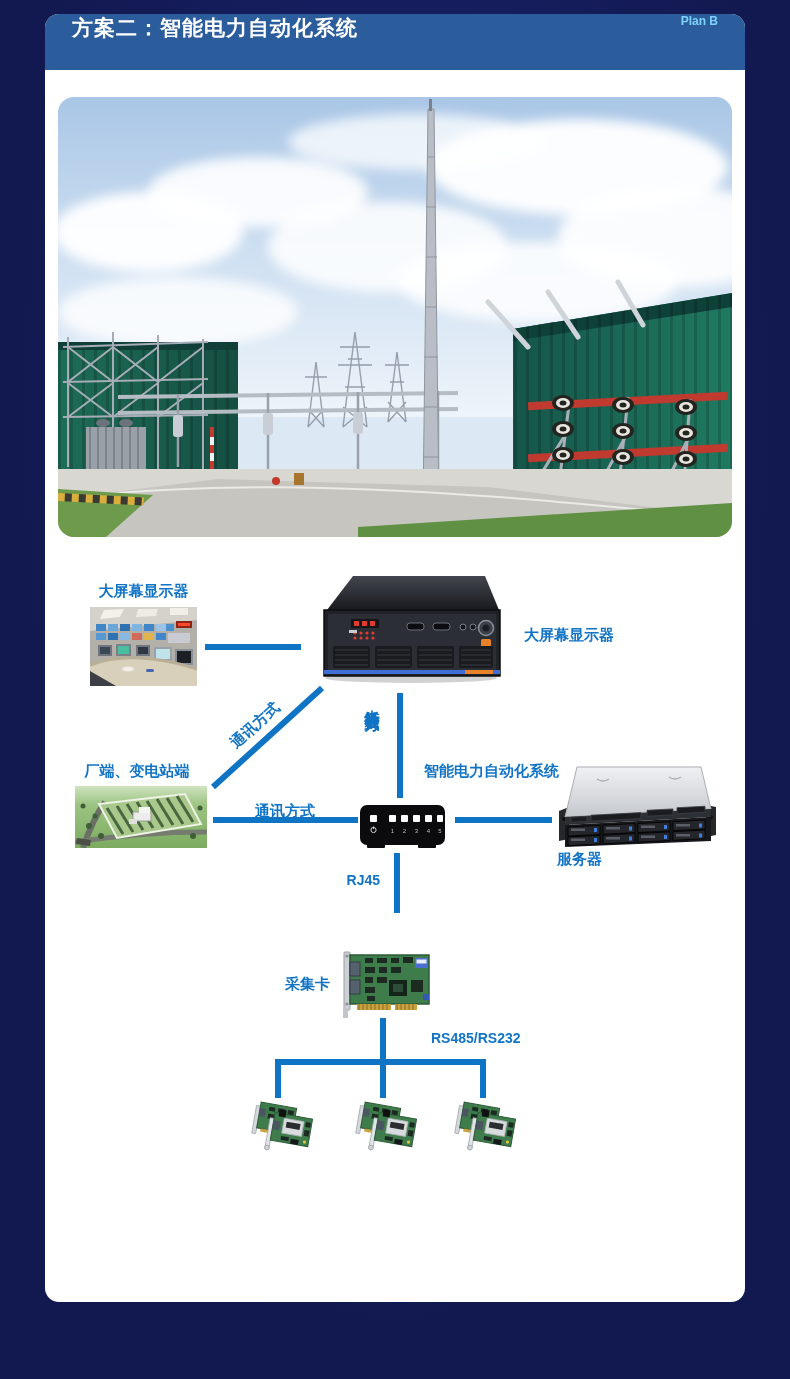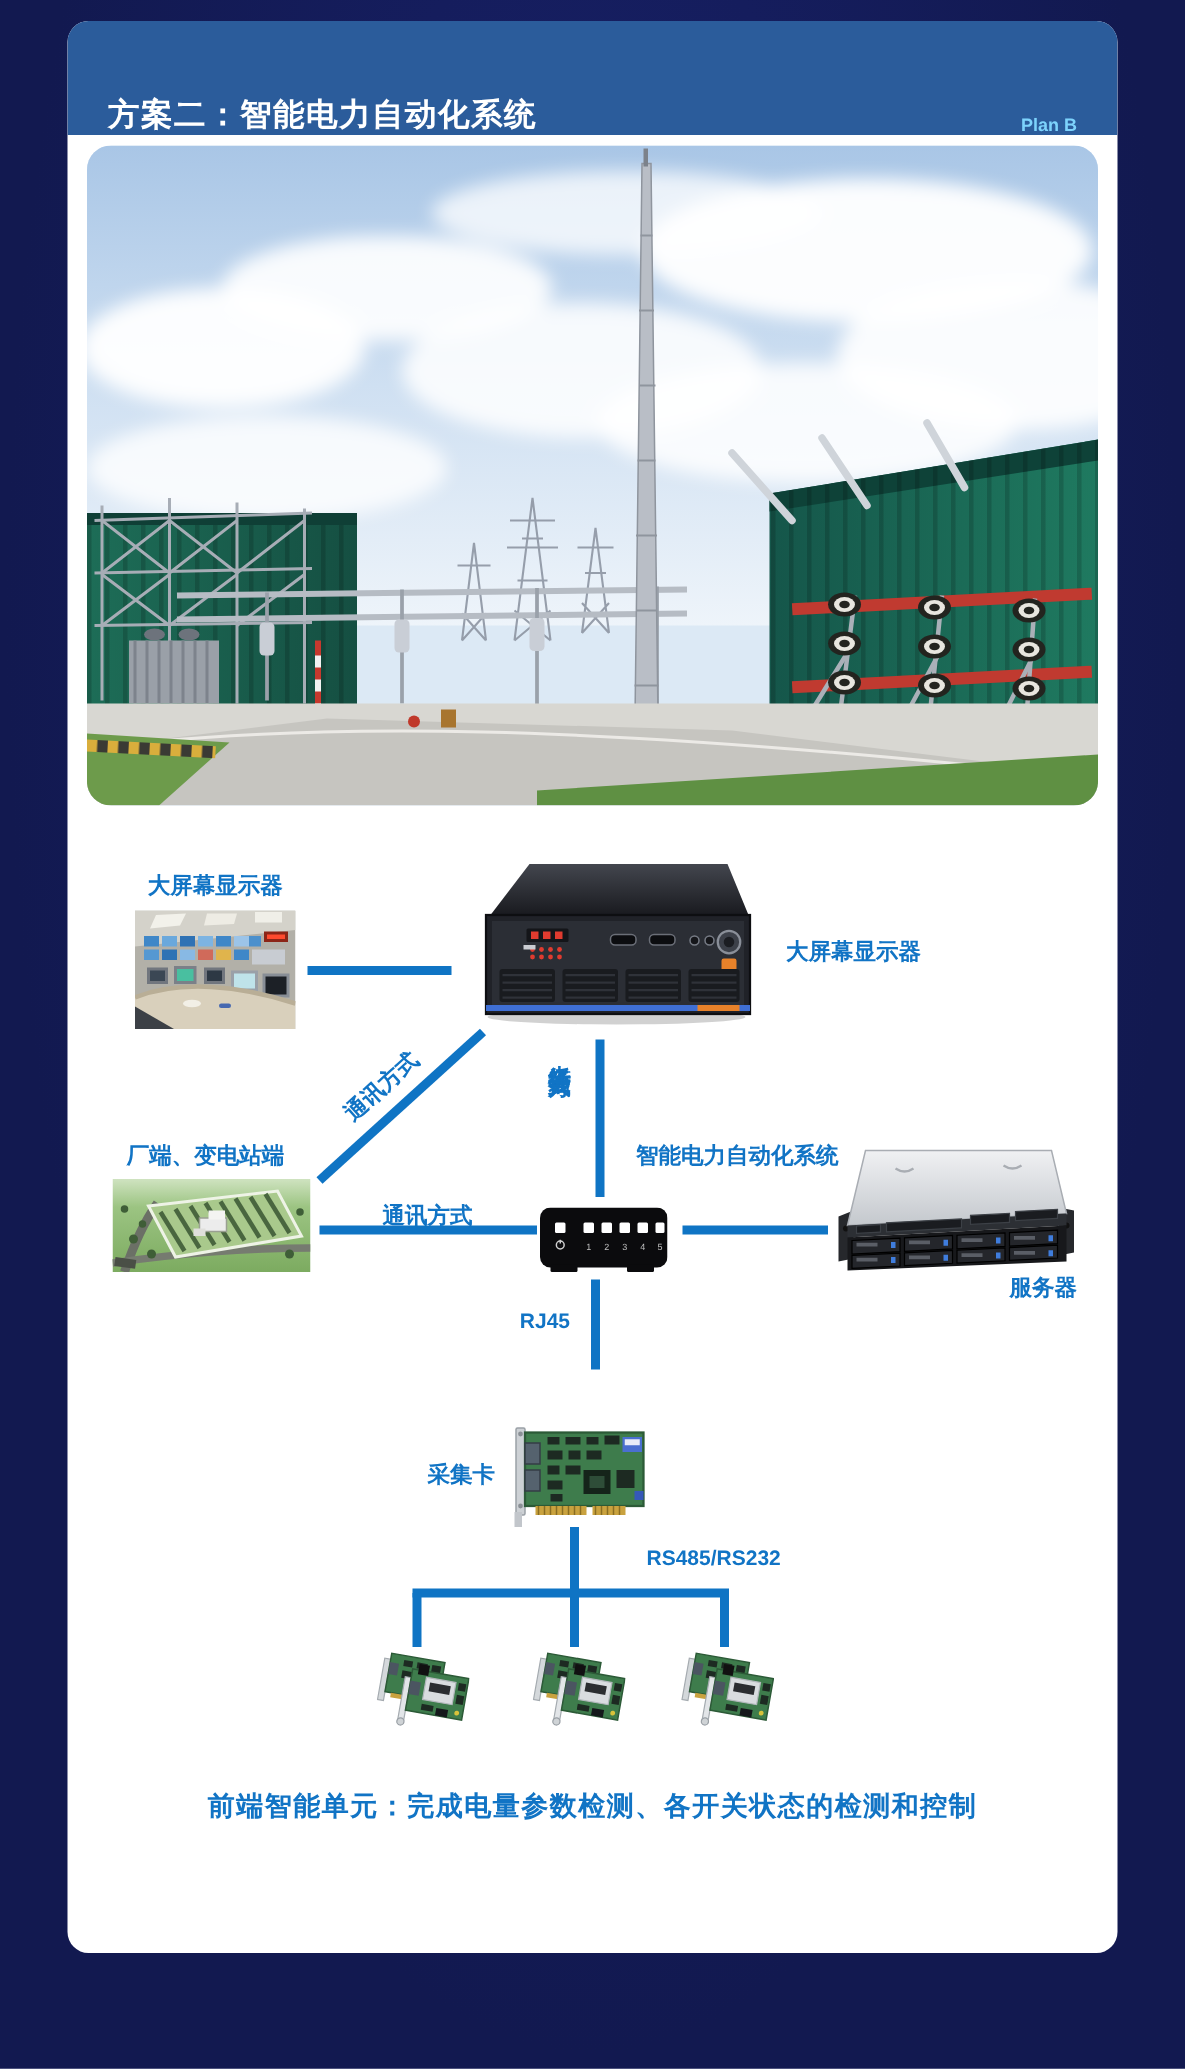--- a/index.html
+++ b/index.html
@@ -9,22 +9,22 @@
     background:#141b5a;
     background-image: radial-gradient(ellipse at 50% 30%, #18216a 0%, #121950 70%);
     font-family:"Liberation Sans","DejaVu Sans",sans-serif;
     position:relative; overflow:hidden;
   }
   .card{
     position:absolute; left:45px; top:14px; width:700px; height:1288px;
     background:#ffffff; border-radius:14px; overflow:hidden;
   }
   .header-band{
-    position:absolute; left:0; top:0; width:700px; height:76px;
-    background:#2b5c9b; display:flex; align-items:flex-end;
+    position:absolute; left:0; top:0; width:700px; height:56px;
+    background:#2b5c9b; display:flex; align-items:flex-start;
     justify-content:space-between; padding:0 27px;
   }
   .header-band .title{ color:#ffffff; font-size:21px; font-weight:bold; letter-spacing:1px;}
   .header-band .plan{ color:#7dd3fc; font-size:12px; font-weight:bold;}
   .hero{
     position:absolute; left:13px; top:83px; width:674px; height:440px;
     border-radius:16px; overflow:hidden; background:#dce9f5;
   }
   .hero svg{ display:block; }
   .lines-layer{ position:absolute; left:0; top:0; width:700px; height:1288px; pointer-events:none; }
@@ -39,21 +39,21 @@
   .lbl-comm-diag{
     left:160px; top:702px; width:100px; text-align:center;
     transform:rotate(-42deg);
   }
   .lbl-fiber{
     left:318px; top:684px; height:112px;
     writing-mode:vertical-rl; text-orientation:upright; letter-spacing:1px;
   }
   .lbl-ipc{ left:379px; top:748px; }
   .lbl-comm-horiz{ left:190px; top:788px; width:100px; text-align:center; }
-  .lbl-server{ left:512px; top:836px; width:161px; text-align:right; }
+  .lbl-server{ left:512px; top:836px; width:161px; text-align:left; }
   .lbl-rj45{ left:250px; top:858px; width:85px; text-align:right; }
   .lbl-capture{ left:240px; top:961px; }
   .lbl-rs485{ left:353px; top:1016px;margin-left:33px; }
   .footer-note{
     position:absolute; left:0; top:1178px; width:700px; text-align:center;
     color:#1174c5; font-size:18px; font-weight:bold; letter-spacing:1px;
   }
   .dev{ position:absolute; }
   .dev svg{ display:block; }
 </style>
@@ -562,15 +562,14 @@
     <svg width="62" height="58" viewBox="0 0 62 58">
         <use href="#ni-card"></use>
       </svg>
   </div>
   <div class="dev" style="left:409px; top:1086px;">
     <svg width="62" height="58" viewBox="0 0 62 58">
         <use href="#ni-card"></use>
       </svg>
   </div>
 
-  <div class="footer-note">前端智能单元：完成电量参数检测、各开关状态的检测和控制</div>
 
 </div>
 
 </body></html>

